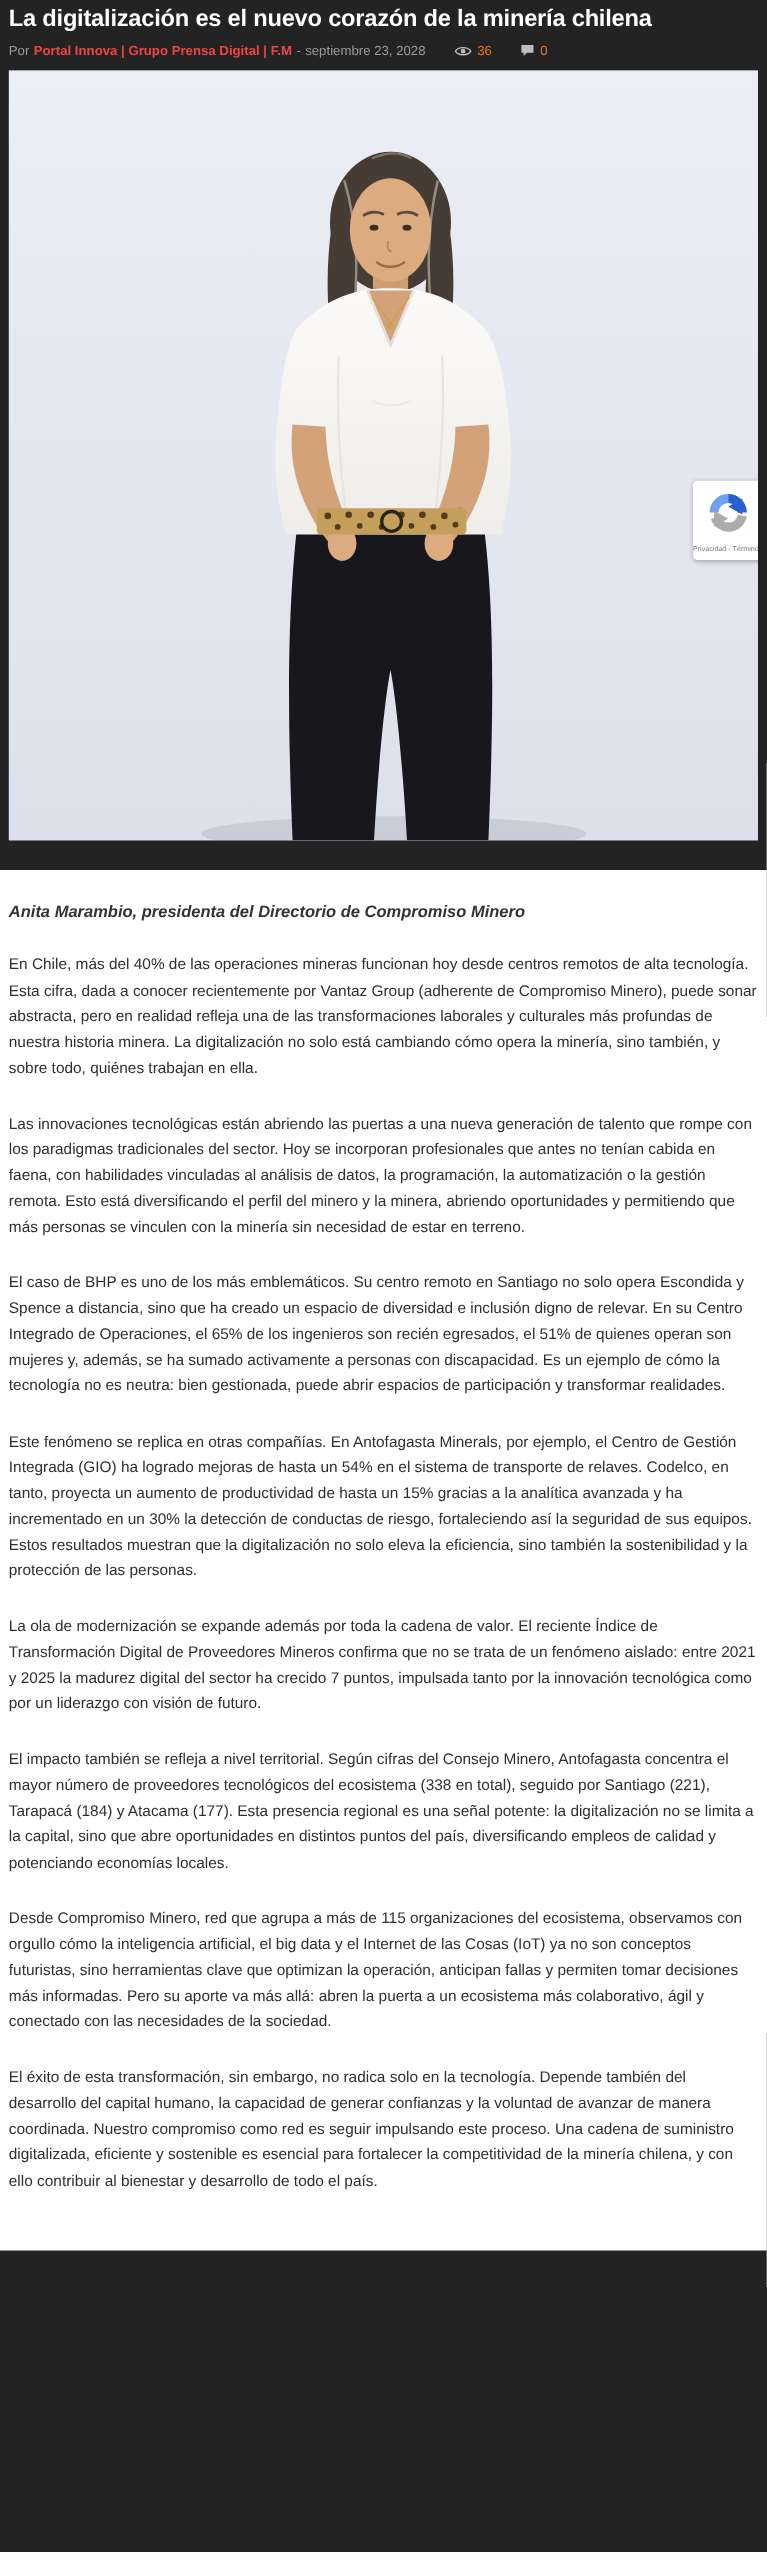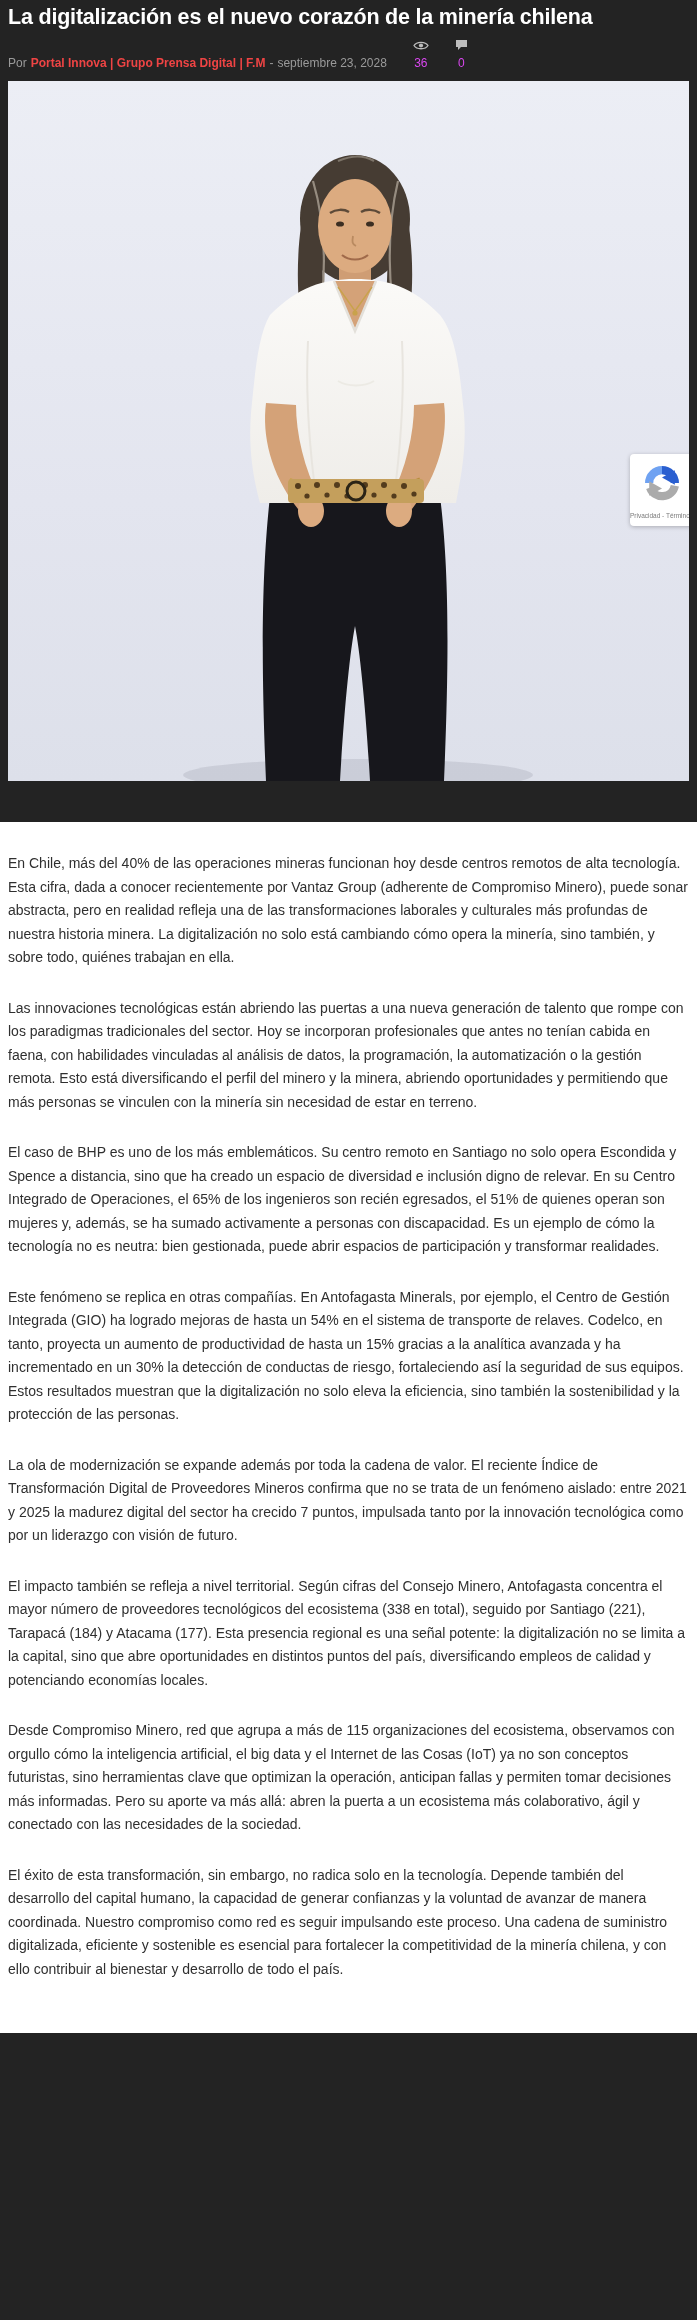--- a/index.html
+++ b/index.html
@@ -1,24 +1,24 @@
 <!DOCTYPE html>
 <html><head>
 <meta charset="utf-8">
 <style>
   html,body{margin:0;padding:0;background:#232323;}
   .page{width:697px;font-family:"Liberation Sans", sans-serif;background:#ffffff;}
   
-  .hero{background:#232323;padding:5px 8px 41px 8px;}
+  .hero{background:#232323;padding:5px 8px 27px 8px;}
   .headline{color:#ffffff;font-size:21.5px;line-height:1.18;font-weight:bold;margin:0 0 9px 0;letter-spacing:-0.2px;}
-  .meta-row{display:flex;align-items:flex-end;font-size:12px;color:#9a9a9a;margin:0 0 11px 0;gap:4px;}
+  .meta-row{display:flex;align-items:center;font-size:12px;color:#9a9a9a;margin:0 0 11px 0;gap:4px;}
   .meta-prefix{color:#9a9a9a;}
   .meta-author{color:#ef4444;font-weight:bold;text-decoration:none;cursor:pointer;}
   .meta-date{color:#9a9a9a;}
-  .meta-stat{display:flex;align-items:center;gap:5px;margin-left:22px;color:#d946ef;flex-direction:column;}
+  .meta-stat{display:flex;align-items:center;gap:5px;margin-left:22px;color:#f97316;}
   .meta-stat svg{display:block;}
   
   .photo-wrap{position:relative;width:681px;height:700px;overflow:hidden;background:#e4e6ef;}
   .photo-wrap svg.portrait{display:block;}
   
   .recaptcha{position:absolute;left:622px;top:373px;width:63px;height:72px;background:#ffffff;
     border-radius:4px;box-shadow:0 1px 4px rgba(0,0,0,0.25);display:flex;flex-direction:column;
     align-items:center;justify-content:center;gap:3px;cursor:pointer;}
   .recaptcha .rc-text{font-size:6.5px;color:#7a7a7a;white-space:nowrap;}
   
@@ -139,20 +139,21 @@
             <path d="M38,27 A14,14 0 0 1 11,29" fill="none" stroke="#ababab" stroke-width="9"></path>
             <path d="M10,38 L10,22 L24,30 Z" fill="#ababab"></path>
           </svg>
         </span>
         <span class="rc-text">Privacidad - Términos</span>
       </div>
     </div>
   </div>
 
   <div class="article">
+    <div class="caption">Anita Marambio, presidenta del Directorio de Compromiso Minero</div>
 
     <p>En Chile, más del 40% de las operaciones mineras funcionan hoy desde centros remotos de alta tecnología. Esta cifra, dada a conocer recientemente por Vantaz Group (adherente de Compromiso Minero), puede sonar abstracta, pero en realidad refleja una de las transformaciones laborales y culturales más profundas de nuestra historia minera. La digitalización no solo está cambiando cómo opera la minería, sino también, y sobre todo, quiénes trabajan en ella.</p>
     <p>Las innovaciones tecnológicas están abriendo las puertas a una nueva generación de talento que rompe con los paradigmas tradicionales del sector. Hoy se incorporan profesionales que antes no tenían cabida en faena, con habilidades vinculadas al análisis de datos, la programación, la automatización o la gestión remota. Esto está diversificando el perfil del minero y la minera, abriendo oportunidades y permitiendo que más personas se vinculen con la minería sin necesidad de estar en terreno.</p>
     <p>El caso de BHP es uno de los más emblemáticos. Su centro remoto en Santiago no solo opera Escondida y Spence a distancia, sino que ha creado un espacio de diversidad e inclusión digno de relevar. En su Centro Integrado de Operaciones, el 65% de los ingenieros son recién egresados, el 51% de quienes operan son mujeres y, además, se ha sumado activamente a personas con discapacidad. Es un ejemplo de cómo la tecnología no es neutra: bien gestionada, puede abrir espacios de participación y transformar realidades.</p>
     <p>Este fenómeno se replica en otras compañías. En Antofagasta Minerals, por ejemplo, el Centro de Gestión Integrada (GIO) ha logrado mejoras de hasta un 54% en el sistema de transporte de relaves. Codelco, en tanto, proyecta un aumento de productividad de hasta un 15% gracias a la analítica avanzada y ha incrementado en un 30% la detección de conductas de riesgo, fortaleciendo así la seguridad de sus equipos. Estos resultados muestran que la digitalización no solo eleva la eficiencia, sino también la sostenibilidad y la protección de las personas.</p>
     <p>La ola de modernización se expande además por toda la cadena de valor. El reciente Índice de Transformación Digital de Proveedores Mineros confirma que no se trata de un fenómeno aislado: entre 2021 y 2025 la madurez digital del sector ha crecido 7 puntos, impulsada tanto por la innovación tecnológica como por un liderazgo con visión de futuro.</p>
     <p>El impacto también se refleja a nivel territorial. Según cifras del Consejo Minero, Antofagasta concentra el mayor número de proveedores tecnológicos del ecosistema (338 en total), seguido por Santiago (221), Tarapacá (184) y Atacama (177). Esta presencia regional es una señal potente: la digitalización no se limita a la capital, sino que abre oportunidades en distintos puntos del país, diversificando empleos de calidad y potenciando economías locales.</p>
     <p>Desde Compromiso Minero, red que agrupa a más de 115 organizaciones del ecosistema, observamos con orgullo cómo la inteligencia artificial, el big data y el Internet de las Cosas (IoT) ya no son conceptos futuristas, sino herramientas clave que optimizan la operación, anticipan fallas y permiten tomar decisiones más informadas. Pero su aporte va más allá: abren la puerta a un ecosistema más colaborativo, ágil y conectado con las necesidades de la sociedad.</p>
     <p>El éxito de esta transformación, sin embargo, no radica solo en la tecnología. Depende también del desarrollo del capital humano, la capacidad de generar confianzas y la voluntad de avanzar de manera coordinada. Nuestro compromiso como red es seguir impulsando este proceso. Una cadena de suministro digitalizada, eficiente y sostenible es esencial para fortalecer la competitividad de la minería chilena, y con ello contribuir al bienestar y desarrollo de todo el país.</p>
   </div>

